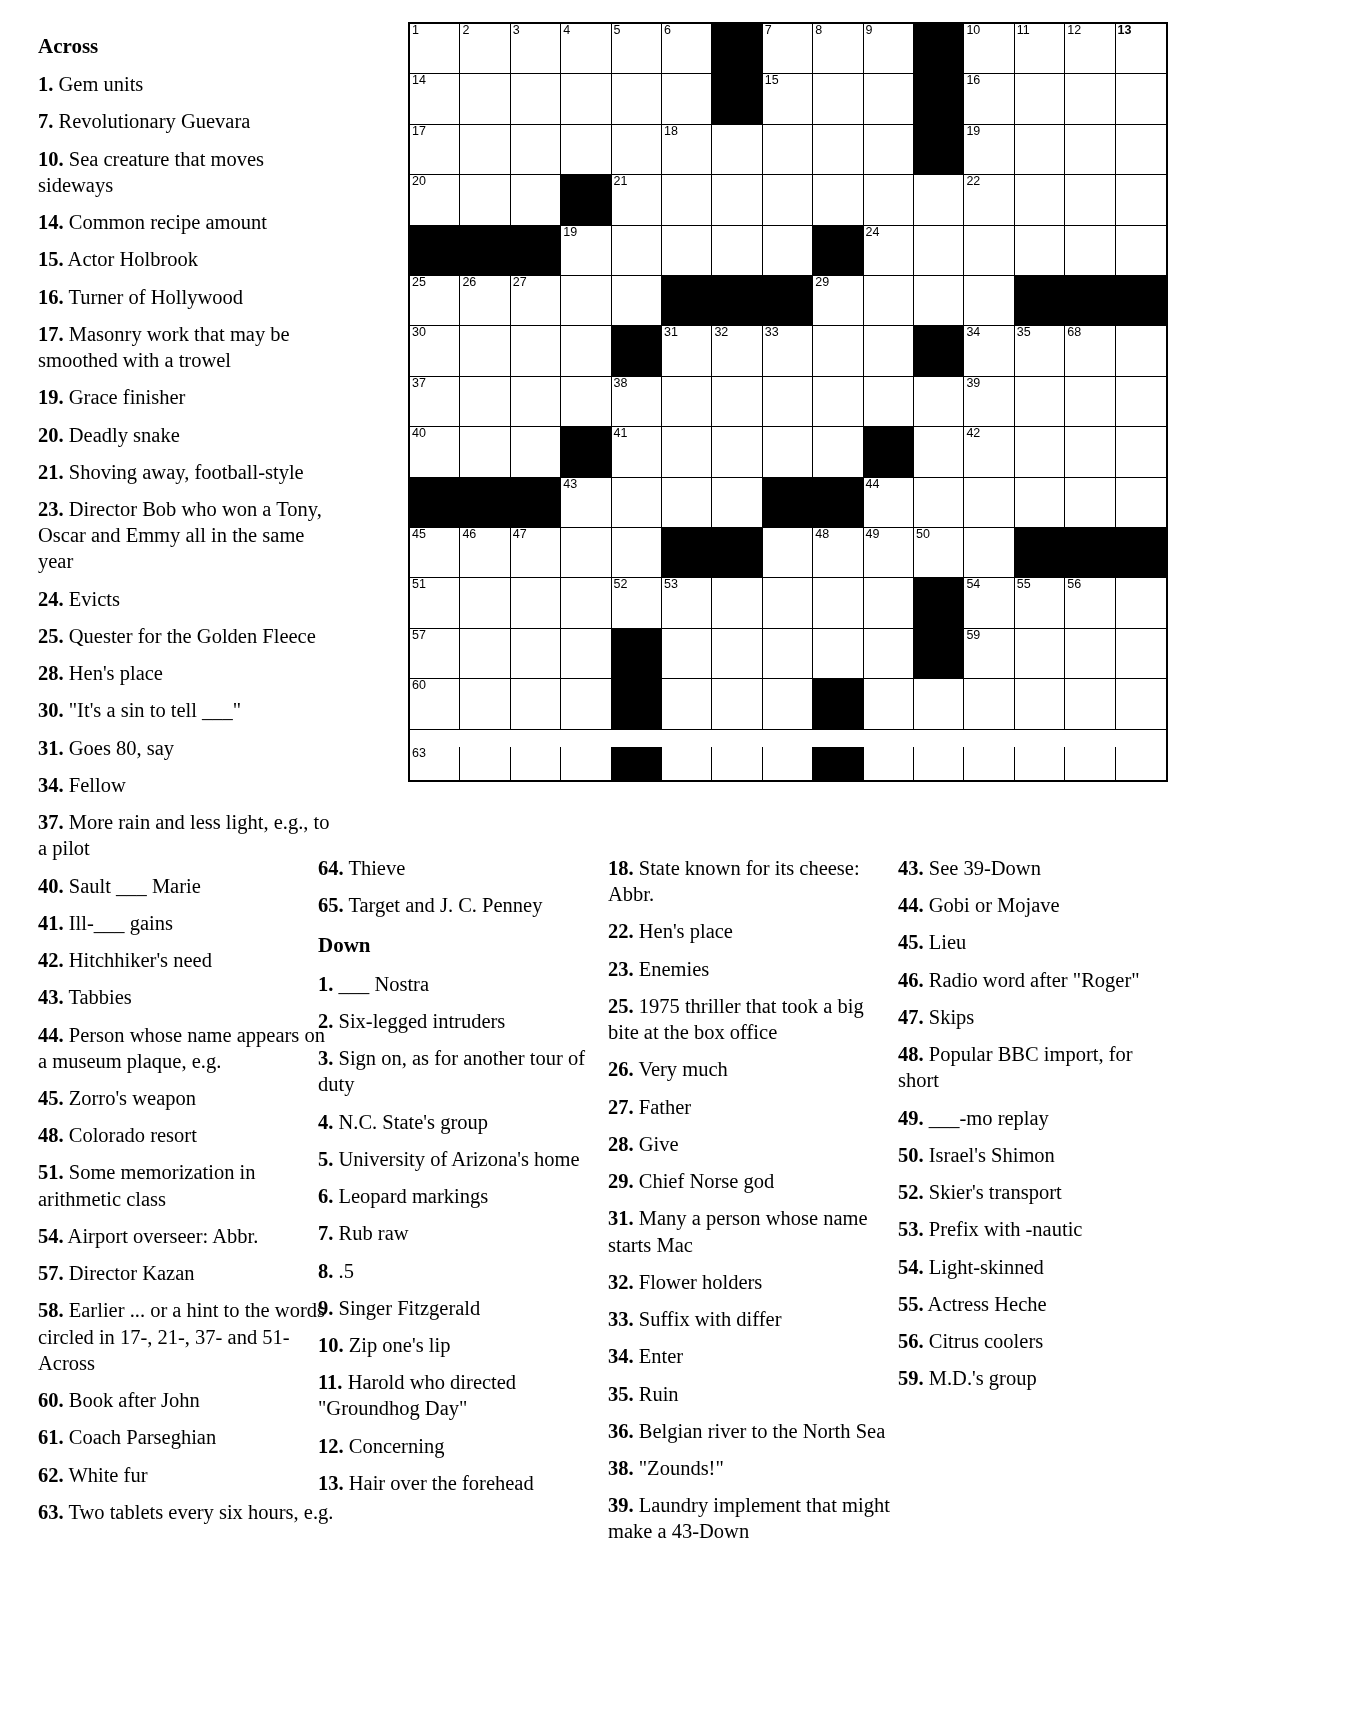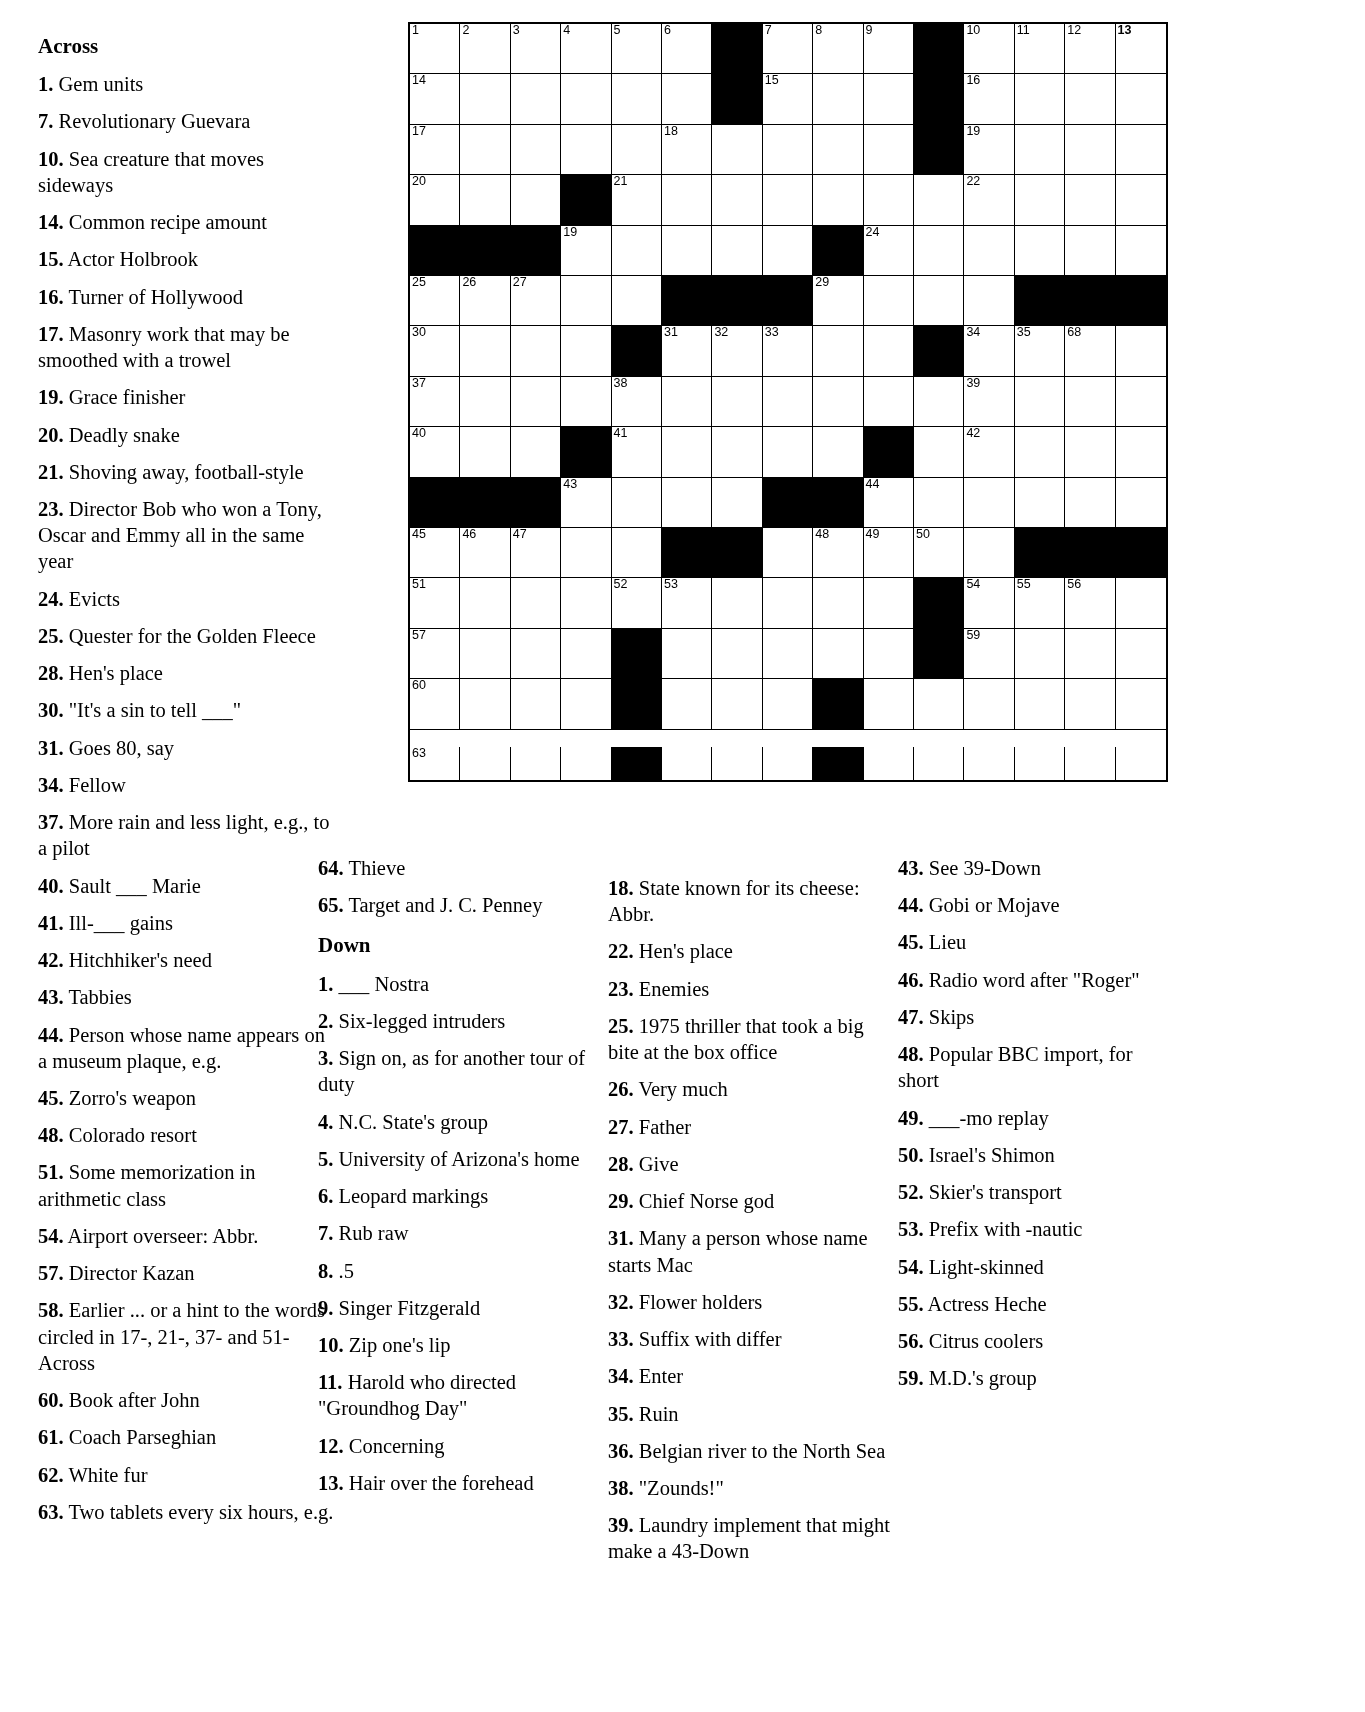--- a/index.html
+++ b/index.html
@@ -85,21 +85,21 @@
     left: 318px;
     top: 855px;
     width: 1010px;
     display: flex;
     gap: 0px;
   }
   .bcol {
     width: 282px;
     padding-right: 8px;
   }
-  .bcol.c2 { width: 282px; margin-top: 20px; }
+  .bcol.c2 { width: 282px; }
   .bcol.c3 { width: 280px; font-family: Liberation Serif, serif; }
   .bcol .clue-heading { margin-top: 15px; }
 </style>
 </head>
 <body>
 
 <div id="across-column">
   <div class="clue-heading">Across</div>
   <div id="across-list">
       <div class="clue"><span class="num">1.</span><span> Gem units</span></div>

